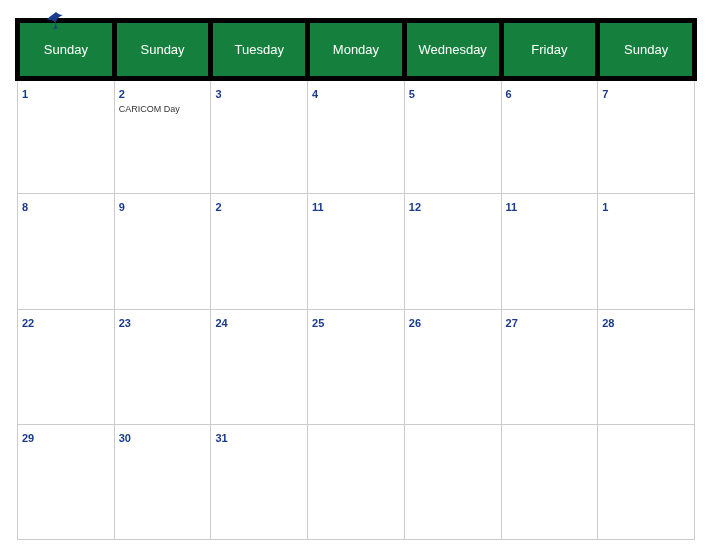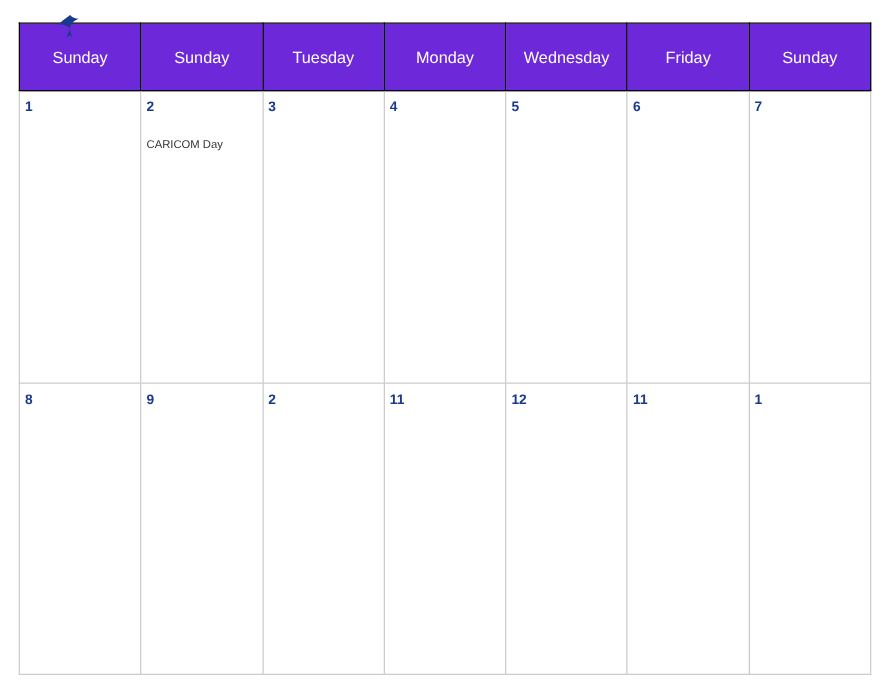--- a/index.html
+++ b/index.html
@@ -44,44 +44,44 @@
       top: 4px;
       font-size: 13px;
       color: #333;
     }
     .calendar-table {
       width: 100%;
       border-collapse: collapse;
       flex: 1;
     }
     .calendar-table thead tr th {
-      background-color: #6d28d9;
+      background-color: #15803d;
       color: #fff;
       text-align: center;
       padding: 19px 2px;
       font-size: 13px;
       font-weight: normal;
-      border: 1px solid #000000;
+      border: 5px solid #000000;
     }
     .calendar-table tbody tr td {
       border: 1px solid #ccc;
       vertical-align: top;
       padding: 3px 4px;
       height: 72px;
       width: calc(100% / 7);
     }
     .day-number {
       font-size: 11px;
       color: #1a3a8c;
       font-weight: bold;
     }
     .event-label {
       font-size: 9px;
       color: #333;
-      margin-top: 16px;
+      margin-top: 2px;
     }
     
     .calendar-table tbody tr:nth-child(odd) td {
       
     }
     
     .calendar-table tbody tr td .day-number {
       display: inline-block;
     }
   </style>
@@ -138,15 +138,33 @@
         </tr>
         <tr>
           <td><div class="day-number">8</div></td>
           <td><div class="day-number">9</div></td>
           <td><div class="day-number">2</div></td>
           <td><div class="day-number">11</div></td>
           <td><div class="day-number">12</div></td>
           <td><div class="day-number">11</div></td>
           <td><div class="day-number">1</div></td>
         </tr>
+        <tr>
+          <td><div class="day-number">22</div></td>
+          <td><div class="day-number">23</div></td>
+          <td><div class="day-number">24</div></td>
+          <td><div class="day-number">25</div></td>
+          <td><div class="day-number">26</div></td>
+          <td><div class="day-number">27</div></td>
+          <td><div class="day-number">28</div></td>
+        </tr>
+        <tr>
+          <td><div class="day-number">29</div></td>
+          <td><div class="day-number">30</div></td>
+          <td><div class="day-number">31</div></td>
+          <td></td>
+          <td></td>
+          <td></td>
+          <td></td>
+        </tr>
       </tbody>
   </table>
 </div>
 
 </body></html>

